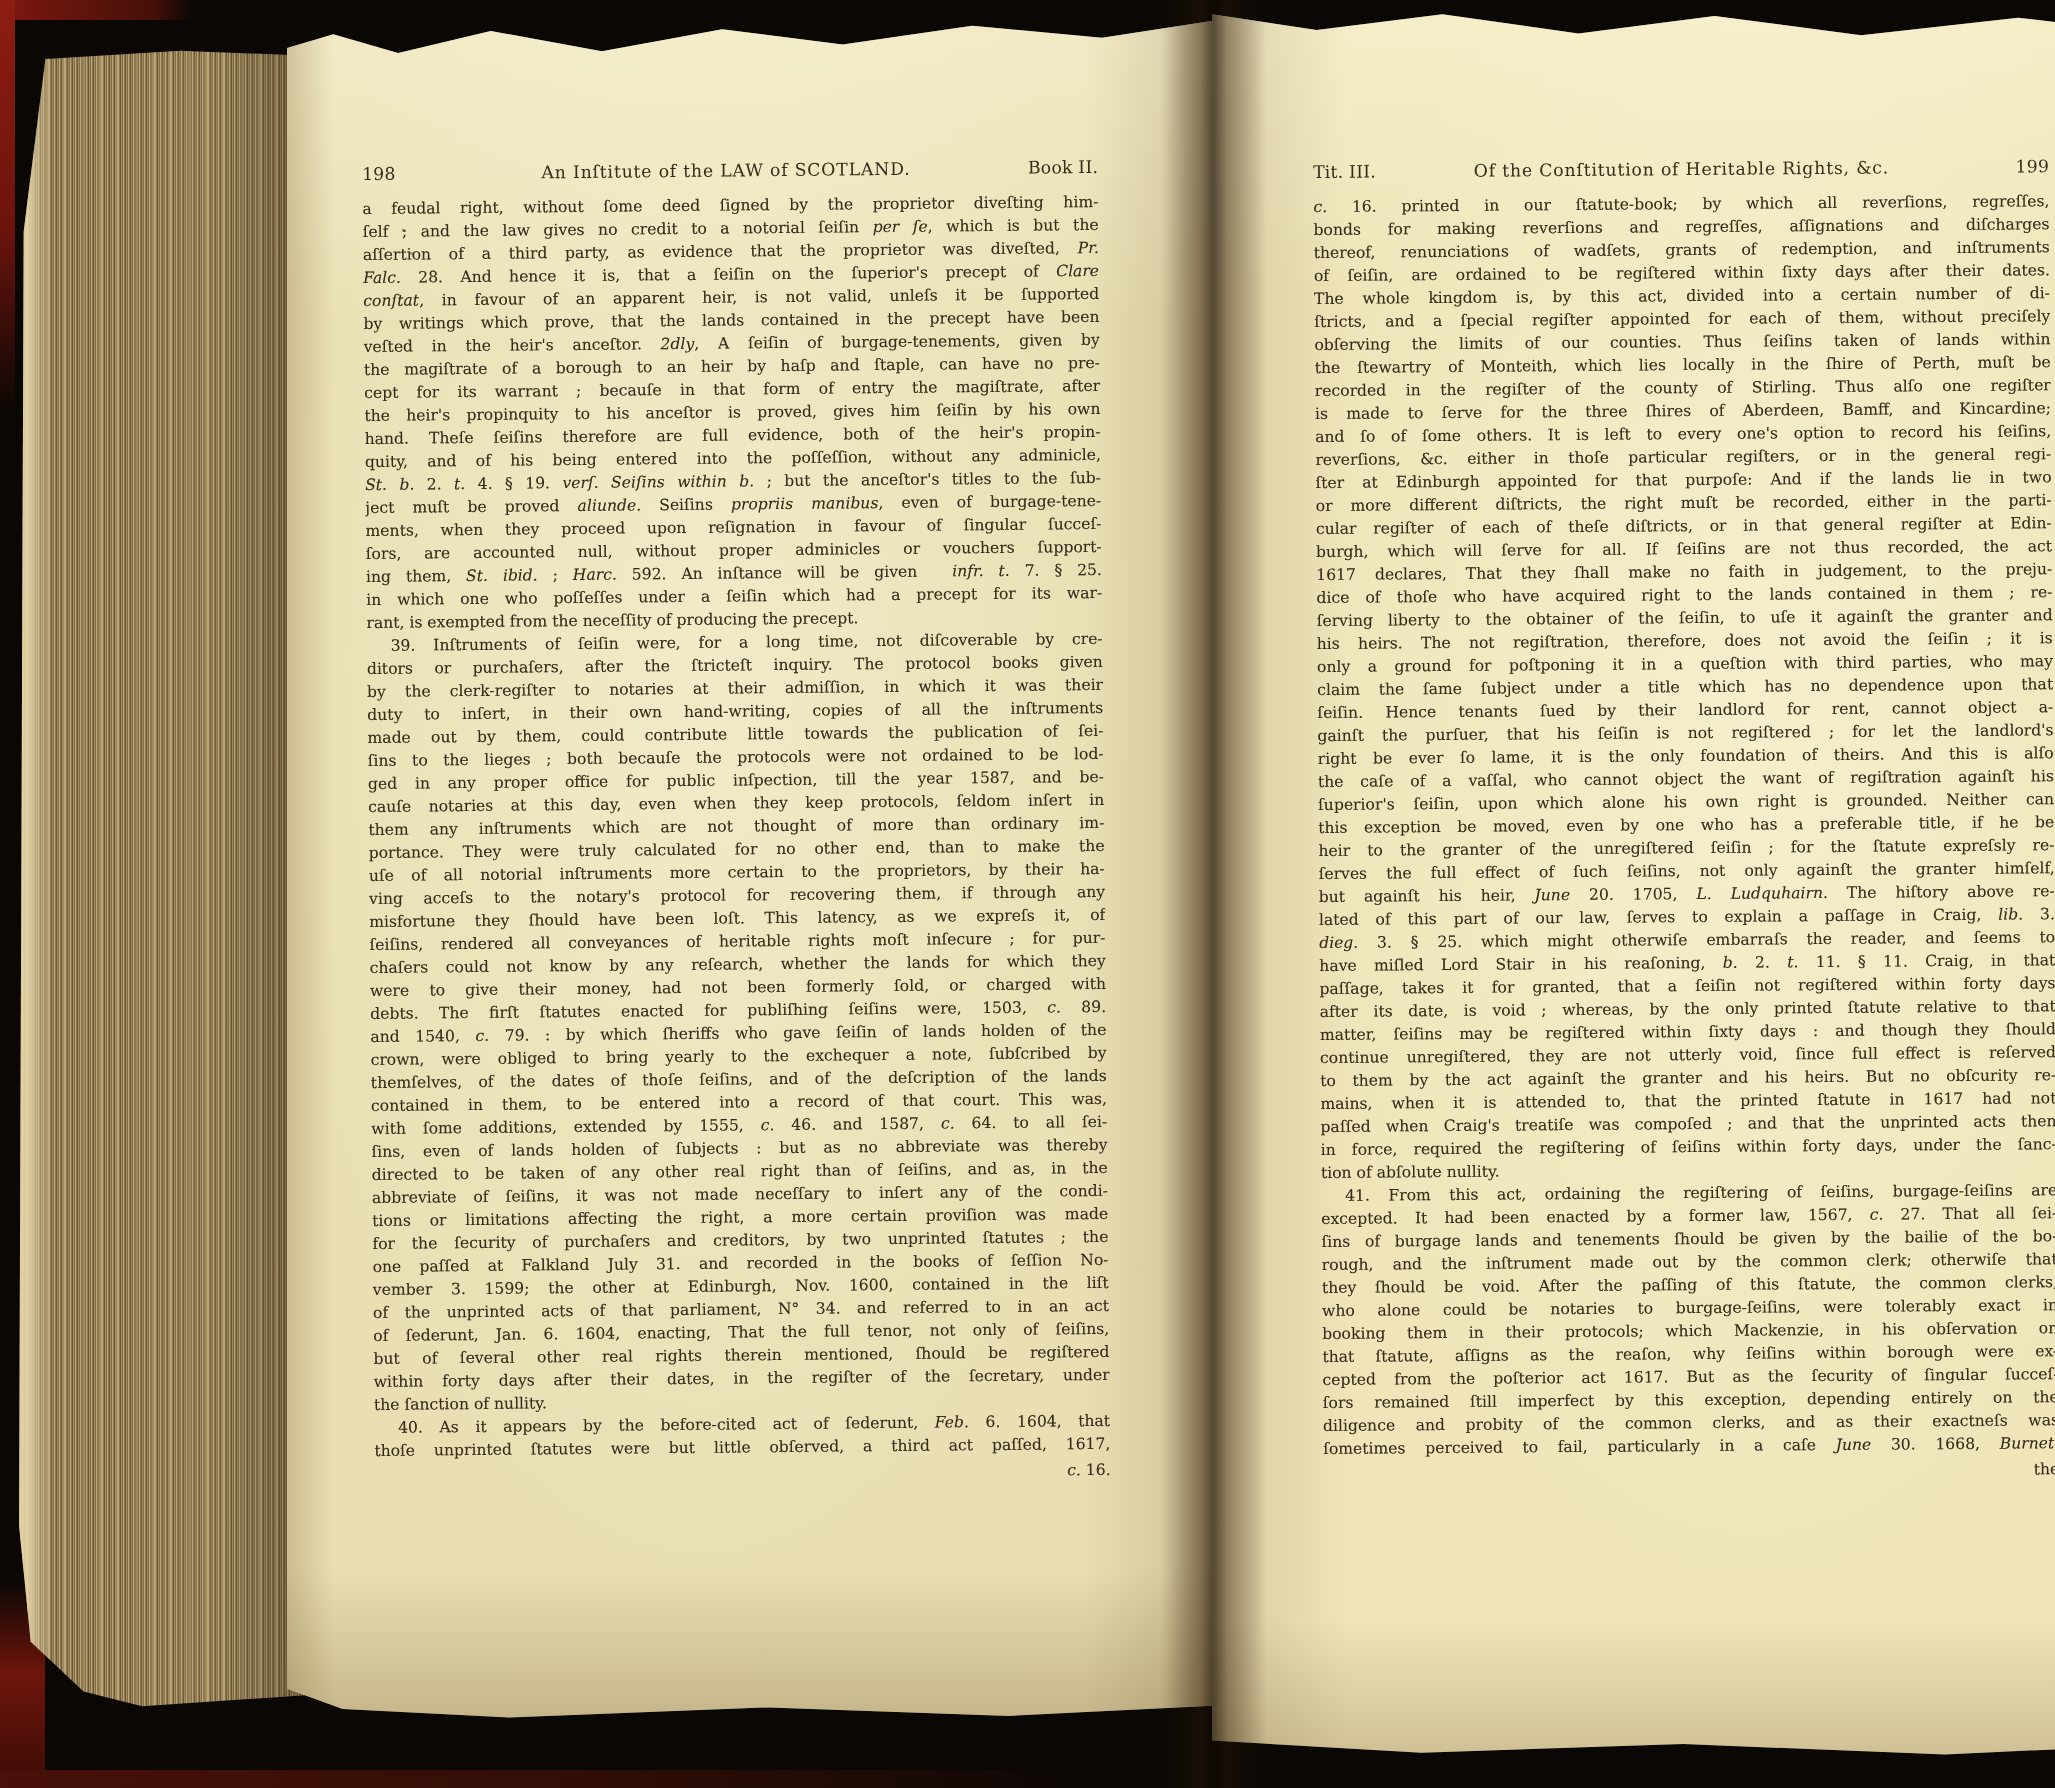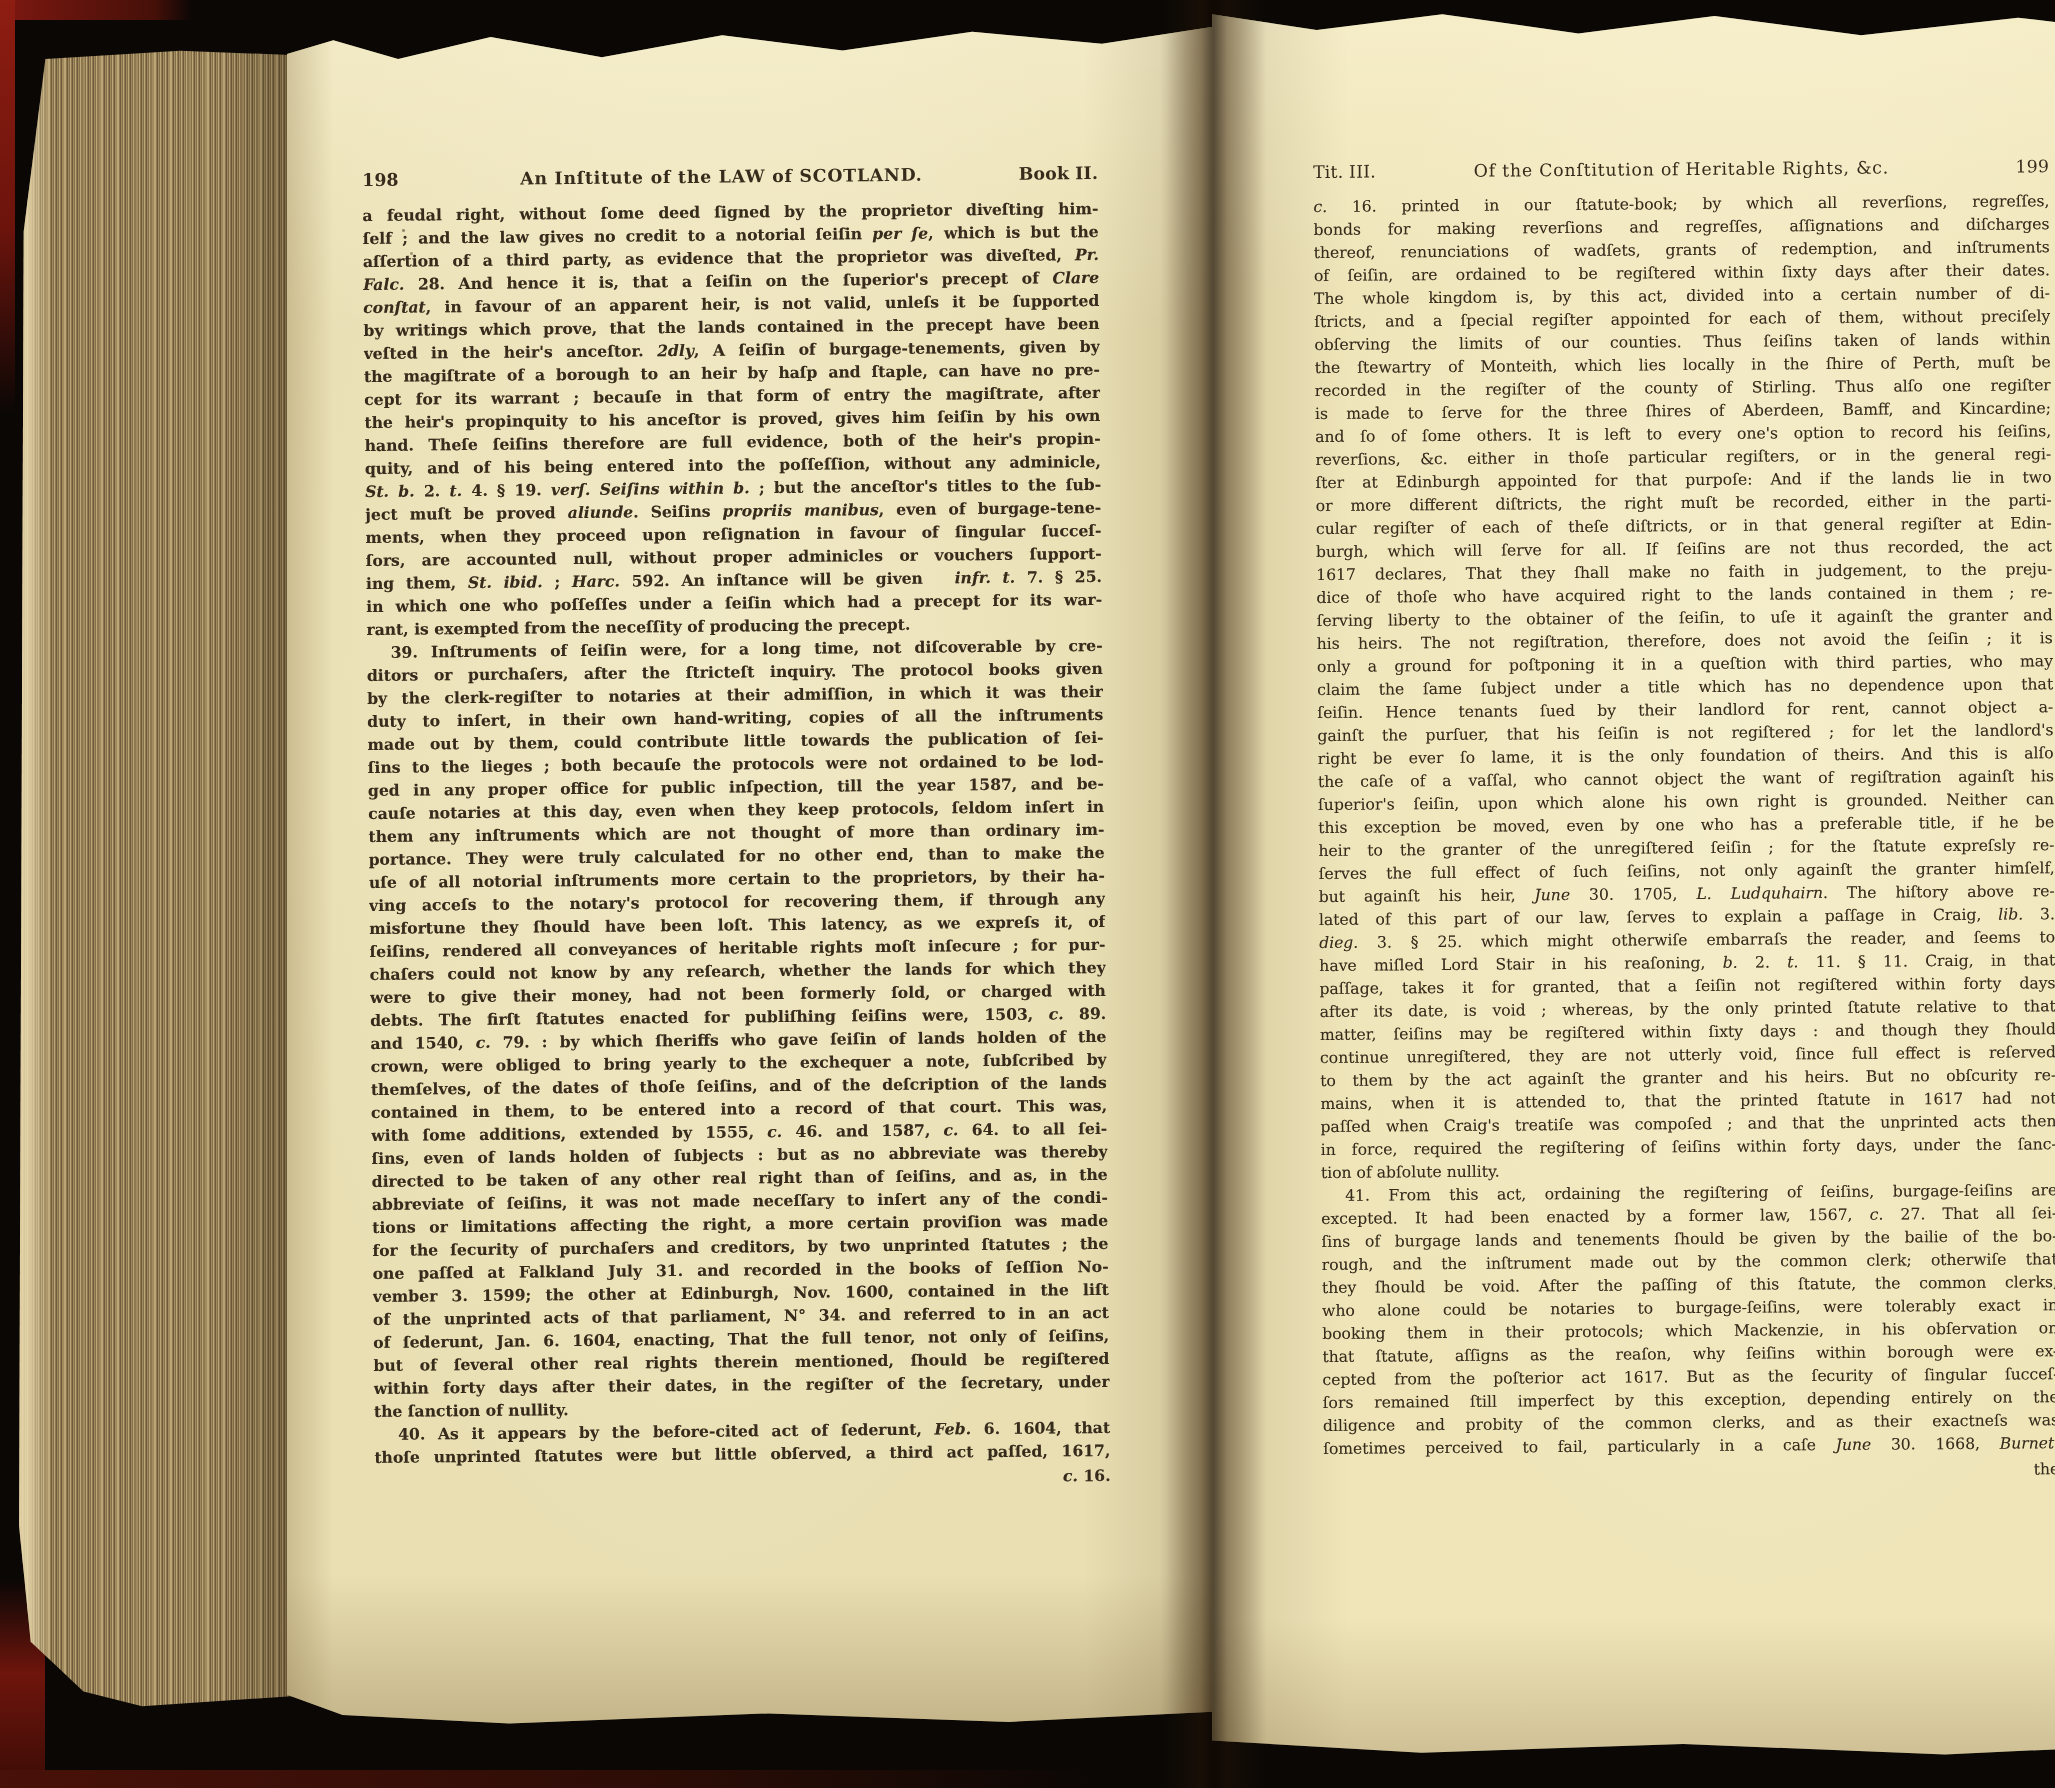--- a/index.html
+++ b/index.html
@@ -18,28 +18,28 @@
     background:repeating-linear-gradient(90deg,#6e5b3c 0 0.8px,#a18a5e 0.8px 2.1px,#83704a 2.1px 2.9px,#bca678 2.9px 4.1px,#8d7850 4.1px 5.3px);
     clip-path:polygon(9% 0.6%,55% 0.1%,98% 0.4%,100% 1%,100% 99.2%,42% 99.9%,22% 99%,4% 96%,0 89%,1.6% 11%);
   }
   .stack-left::before{content:"";position:absolute;left:0;top:0;width:16%;height:100%;
     background:linear-gradient(90deg,rgba(235,219,175,0.85) 18%,rgba(235,219,175,0) 70%);}
   .stack-left::after{content:"";position:absolute;right:0;top:0;width:40%;height:100%;
     background:linear-gradient(270deg,rgba(42,28,10,0.38),rgba(42,28,10,0) 80%);}
 
   
   .page{position:absolute;}
-  .page-left{left:287px;top:25px;width:926px;height:1702px;background-color:#e9dfb3;
+  .page-left{left:287px;top:19px;width:926px;height:1702px;background-color:#e9dfb3;
     background-image:
       linear-gradient(90deg,rgba(124,96,48,0.28),rgba(124,96,48,0) 5%),
       linear-gradient(270deg,rgba(84,58,22,0.42),rgba(84,58,22,0.12) 5%,rgba(84,58,22,0) 14%),
       linear-gradient(180deg,rgba(255,250,222,0.45),rgba(255,250,222,0) 18%),
       linear-gradient(0deg,rgba(110,84,40,0.30),rgba(110,84,40,0) 9%),
       radial-gradient(ellipse at 45% 38%,rgba(255,252,232,0.40),rgba(255,252,232,0) 62%);
-    clip-path:polygon(0 1.7%,5% 0.9%,12% 2%,22% 0.7%,34% 1.9%,47% 0.6%,60% 1.5%,74% 0.4%,88% 1.1%,100% 0.1%,100% 99.1%,78% 99.7%,52% 99.2%,24% 99.8%,6% 99.3%,0 98.1%);font-weight:bold;}
+    clip-path:polygon(0 1.7%,5% 0.9%,12% 2%,22% 0.7%,34% 1.9%,47% 0.6%,60% 1.5%,74% 0.4%,88% 1.1%,100% 0.1%,100% 99.1%,78% 99.7%,52% 99.2%,24% 99.8%,6% 99.3%,0 98.1%);}
   .page-right{left:1212px;top:9px;width:1047px;height:1749px;background-color:#efe5b9;
     background-image:
       linear-gradient(90deg,rgba(84,58,22,0.40),rgba(84,58,22,0.10) 5%,rgba(84,58,22,0) 13%),
       linear-gradient(270deg,rgba(120,92,46,0.30),rgba(120,92,46,0) 9%),
       linear-gradient(180deg,rgba(255,250,222,0.42),rgba(255,250,222,0) 16%),
       linear-gradient(0deg,rgba(110,84,40,0.26),rgba(110,84,40,0) 8%),
       radial-gradient(ellipse at 52% 40%,rgba(255,252,232,0.42),rgba(255,252,232,0) 60%);
     clip-path:polygon(0 0.3%,10% 1.2%,22% 0.3%,35% 1.4%,48% 0.4%,62% 1.5%,77% 0.5%,90% 1.4%,100% 0.7%,100% 96.9%,88% 99.3%,70% 99.8%,45% 99.2%,20% 99.7%,0 99%);}
   .gutter{left:1160px;top:0;width:107px;height:1789px;pointer-events:none;z-index:5;
     background:linear-gradient(90deg,rgba(46,28,8,0) 0,rgba(46,28,8,0.38) 38%,rgba(18,9,2,0.58) 50%,rgba(46,28,8,0.32) 63%,rgba(46,28,8,0) 100%);}
@@ -178,21 +178,21 @@
           <div class="tline"><span>only a ground for poſtponing it in a queſtion with third parties, who may</span></div>
           <div class="tline"><span>claim the ſame ſubject under a title which has no dependence upon that</span></div>
           <div class="tline"><span>ſeiſin.  Hence tenants ſued by their landlord for rent, cannot object a-</span></div>
           <div class="tline"><span>gainſt the purſuer, that his ſeiſin is not regiſtered ; for let the landlord's</span></div>
           <div class="tline"><span>right be ever ſo lame, it is the only foundation of theirs.  And this is alſo</span></div>
           <div class="tline"><span>the caſe of a vaſſal, who cannot object the want of regiſtration againſt his</span></div>
           <div class="tline"><span>ſuperior's ſeiſin, upon which alone his own right is grounded.  Neither can</span></div>
           <div class="tline"><span>this exception be moved, even by one who has a preferable title, if he be</span></div>
           <div class="tline"><span>heir to the granter of the unregiſtered ſeiſin ; for the ſtatute expreſsly re-</span></div>
           <div class="tline"><span>ſerves the full effect of ſuch ſeiſins, not only againſt the granter himſelf,</span></div>
-          <div class="tline"><span>but againſt his heir, </span><span style="font-style: italic;">June</span><span> 30. 1705, </span><span style="font-style: italic;">L. Ludquhairn</span><span>.  The hiſtory above re-</span></div>
+          <div class="tline"><span>but againſt his heir, </span><span style="font-style: italic;">June</span><span> 20. 1705, </span><span style="font-style: italic;">L. Ludquhairn</span><span>.  The hiſtory above re-</span></div>
           <div class="tline"><span>lated of this part of our law, ſerves to explain a paſſage in Craig, </span><span style="font-style: italic;">lib.</span><span> 3.</span></div>
           <div class="tline"><span></span><span style="font-style: italic;">dieg.</span><span> 3. § 25. which might otherwiſe embarraſs the reader, and ſeems to</span></div>
           <div class="tline"><span>have miſled Lord Stair in his reaſoning, </span><span style="font-style: italic;">b.</span><span> 2. </span><span style="font-style: italic;">t.</span><span> 11. § 11.  Craig, in that</span></div>
           <div class="tline"><span>paſſage, takes it for granted, that a ſeiſin not regiſtered within forty days</span></div>
           <div class="tline"><span>after its date, is void ; whereas, by the only printed ſtatute relative to that</span></div>
           <div class="tline"><span>matter, ſeiſins may be regiſtered within ſixty days : and though they ſhould</span></div>
           <div class="tline"><span>continue unregiſtered, they are not utterly void, ſince full effect is reſerved</span></div>
           <div class="tline"><span>to them by the act againſt the granter and his heirs.  But no obſcurity re-</span></div>
           <div class="tline"><span>mains, when it is attended to, that the printed ſtatute in 1617 had not</span></div>
           <div class="tline"><span>paſſed when Craig's treatiſe was compoſed ; and that the unprinted acts then</span></div>

